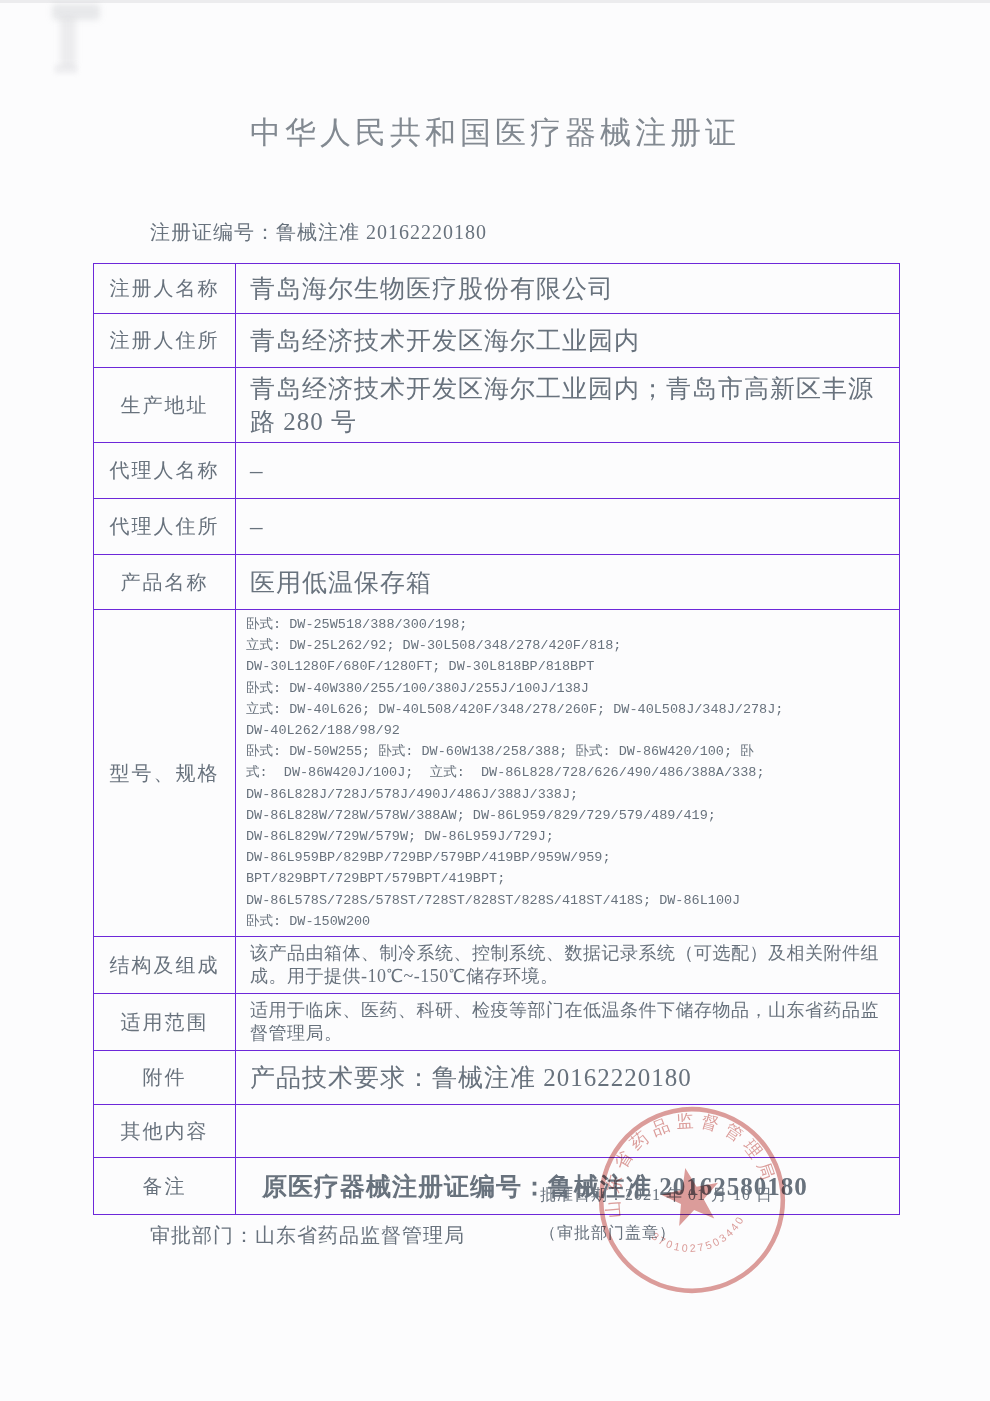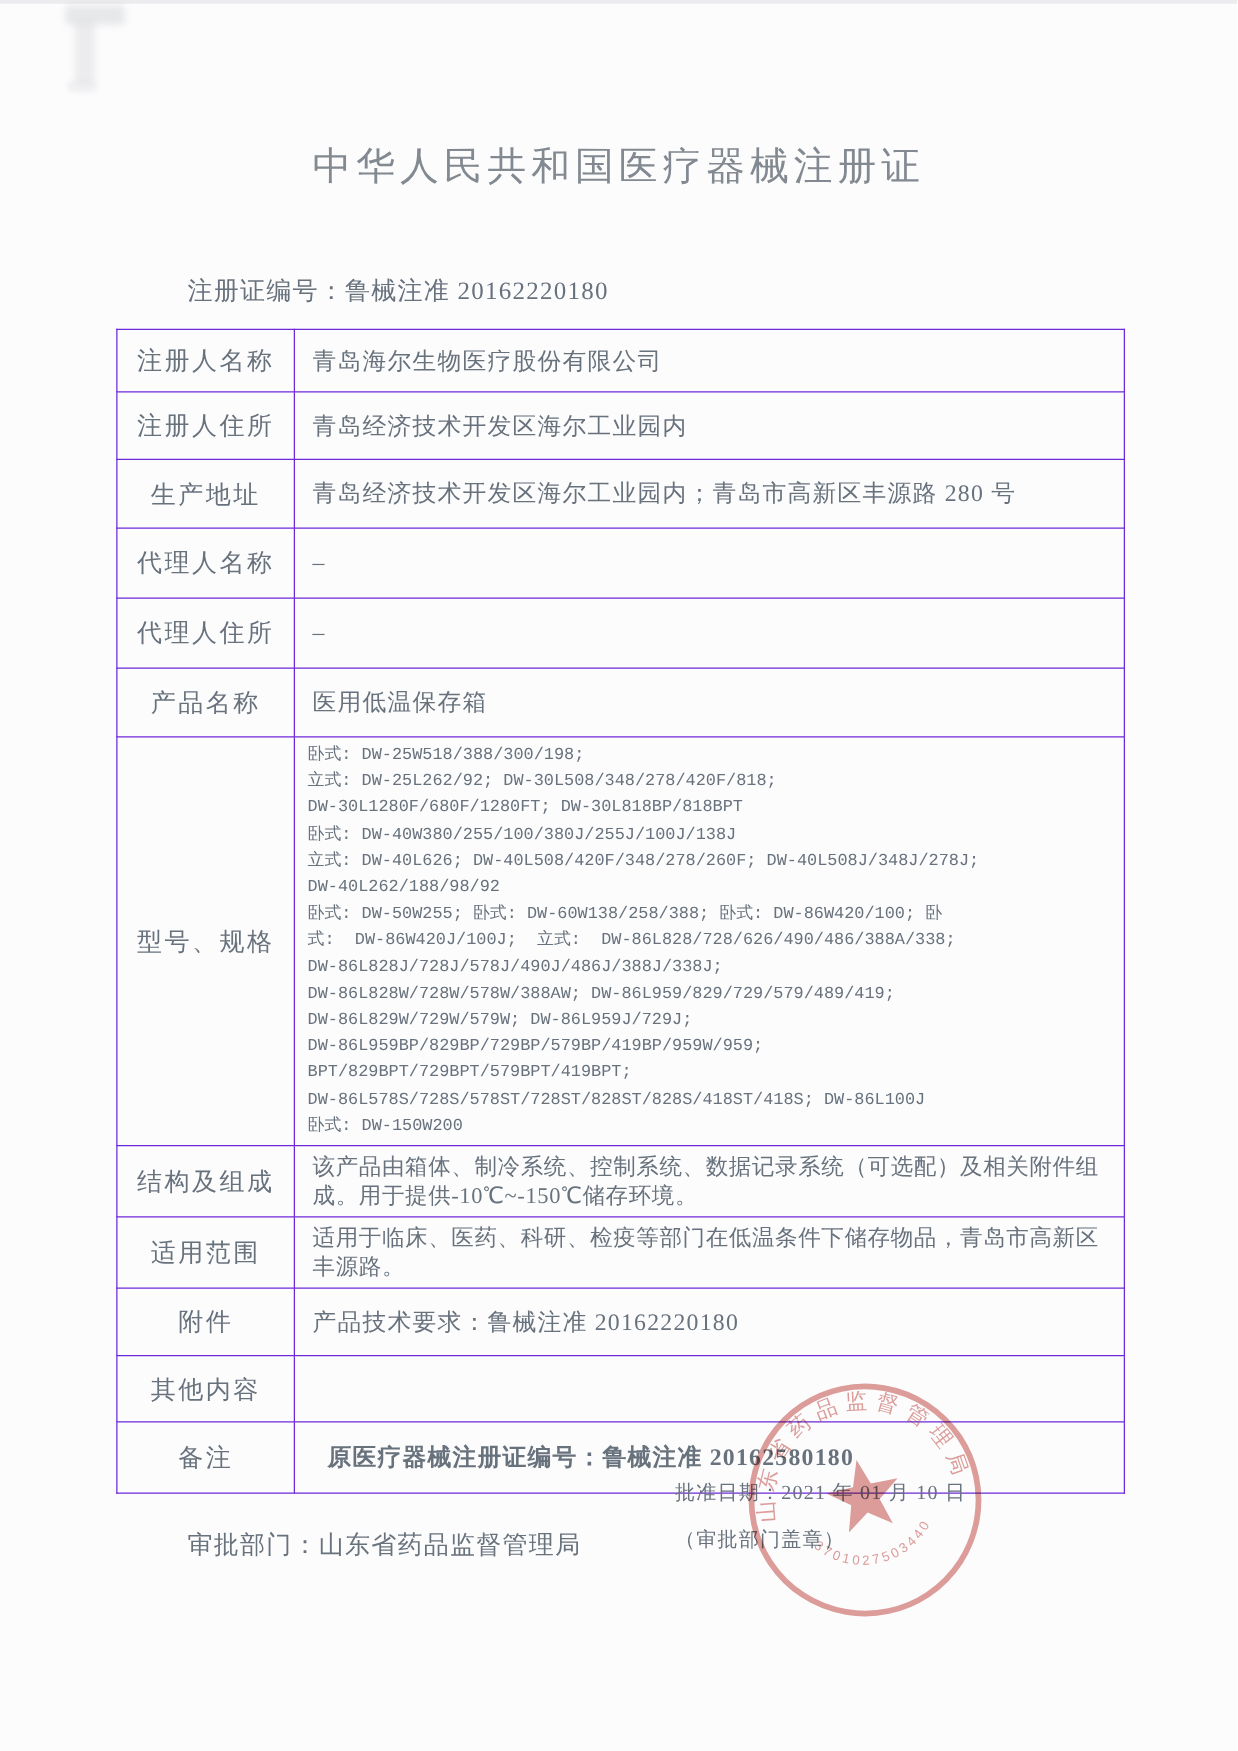--- a/index.html
+++ b/index.html
@@ -32,21 +32,21 @@
   .cert-table {
     position:absolute; top:263px; left:93px; width:807px;
     border-collapse:collapse; table-layout:fixed;
   }
   .cert-table td { border:1px solid #6d28d9; vertical-align:middle; }
   .label-cell {
     width:139px; text-align:center; font-size:20px;
     letter-spacing:2px; color:var(--ink);
   }
   .value-cell {
-    font-size:19px; letter-spacing:1px; padding:4px 10px 4px 14px;
+    font-size:25px; letter-spacing:1px; padding:4px 10px 4px 14px;
     color:var(--ink);
   }
   .value-cell.para { font-size:18px; line-height:23px; letter-spacing:0.5px; padding-top:5px; padding-bottom:5px; }
   .value-cell.spec {
     font-family:"Liberation Mono", monospace;
     font-size:13.5px; line-height:21.2px; letter-spacing:0;
     padding:4px 6px 4px 10px;
   }
   .value-cell.spec div { white-space:pre; }
   tr:nth-child(1)  { height:50px; }
@@ -144,21 +144,21 @@
             <div>DW-86L578S/728S/578ST/728ST/828ST/828S/418ST/418S; DW-86L100J</div>
             <div>卧式: DW-150W200</div>
           </td>
         </tr>
         <tr>
           <td class="label-cell">结构及组成</td>
           <td class="value-cell para">该产品由箱体、制冷系统、控制系统、数据记录系统（可选配）及相关附件组成。用于提供-10℃~-150℃储存环境。</td>
         </tr>
         <tr>
           <td class="label-cell">适用范围</td>
-          <td class="value-cell para">适用于临床、医药、科研、检疫等部门在低温条件下储存物品，青岛市高新区丰源路。</td>
+          <td class="value-cell para">适用于临床、医药、科研、检疫等部门在低温条件下储存物品，山东省药品监督管理局。</td>
         </tr>
         <tr>
           <td class="label-cell">附件</td>
           <td class="value-cell">产品技术要求：鲁械注准 20162220180</td>
         </tr>
         <tr>
           <td class="label-cell">其他内容</td>
           <td class="value-cell"></td>
         </tr>
         <tr>

